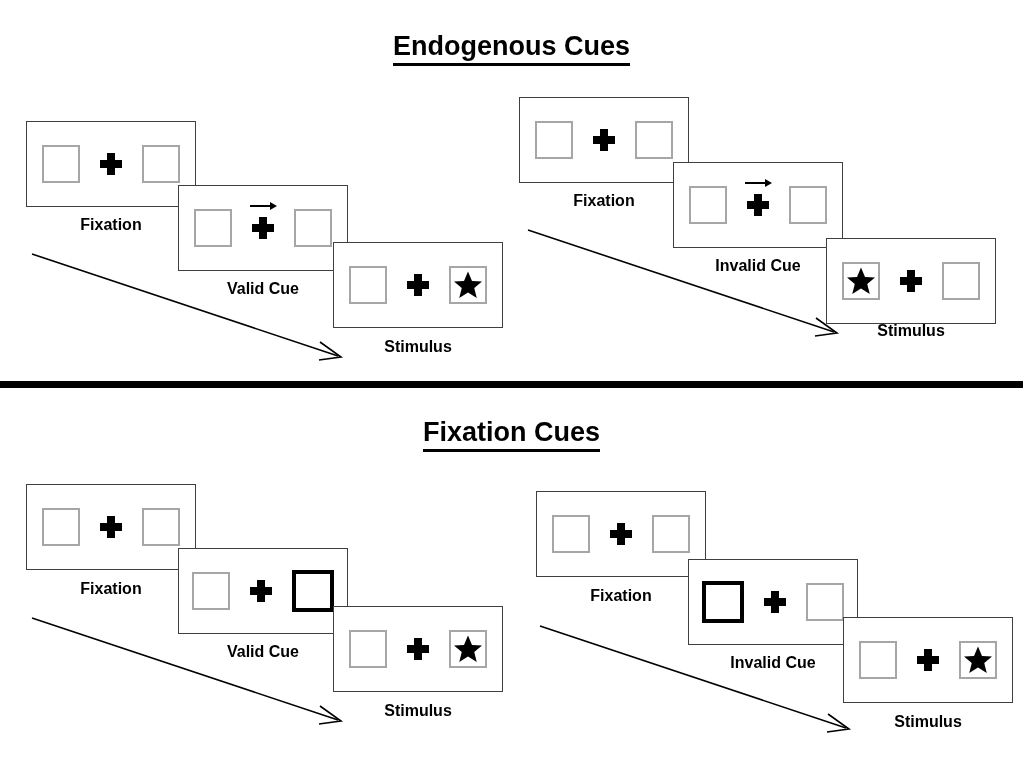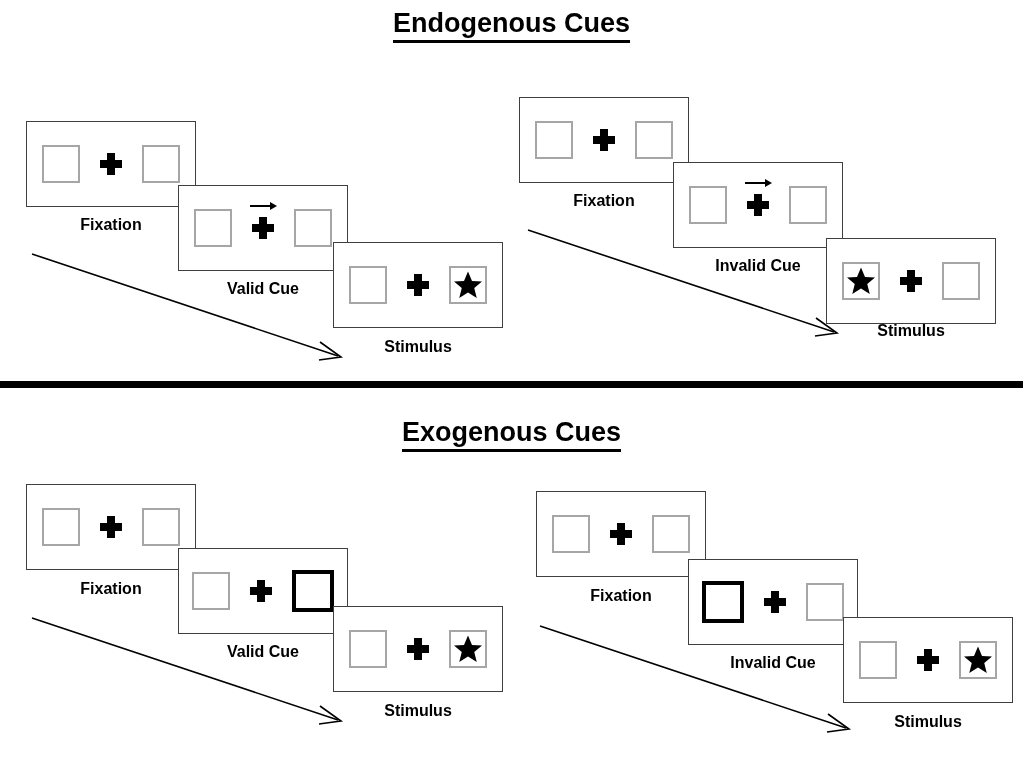--- a/index.html
+++ b/index.html
@@ -107,21 +107,21 @@
 
   
   .seq-arrow {
     position: absolute;
     overflow: visible;
   }
 </style>
 </head>
 <body>
 
-<div class="section-title" style="top:8px;">
+<div class="section-title" style="top:31px;">
   <span>Endogenous Cues</span>
 </div>
 
 <div class="panel" style="left:26px; top:121px; width:170px; height:86px;">
   <div class="panel-inner" style="gap: 16px;">
     <div class="box" style="width:38px;height:38px;"></div>
     <div class="plus" style="width:30px;height:30px;" style-cross="true">
         <i style="position: absolute; background: rgb(0, 0, 0); width: 22px; height: 8px; left: 50%; top: 50%; transform: translate(-50%, -50%);"></i>
         <i style="position: absolute; background: rgb(0, 0, 0); width: 8px; height: 22px; left: 50%; top: 50%; transform: translate(-50%, -50%);"></i>
       </div>
@@ -212,21 +212,21 @@
 <div class="caption" style="left:826px; top:322px; width:170px;">Stimulus</div>
 
 <svg class="seq-arrow" style="left:524px; top:224px; width:325px; height:120px;" viewBox="0 0 325 120">
   <line x1="4" y1="6" x2="310" y2="108" stroke="#000" stroke-width="1.6"></line>
   <polyline points="292,94 313,109 291,112" fill="none" stroke="#000" stroke-width="1.6"></polyline>
 </svg>
 
 <div class="divider" style="left:0px; top:381px; width:1023px; height:7px;"></div>
 
 <div class="section-title" style="top:417px;">
-  <span>Exogenous Cues</span>
+  <span>Fixation Cues</span>
 </div>
 
 <div class="panel" style="left:26px; top:484px; width:170px; height:86px;">
   <div class="panel-inner" style="gap: 16px;">
     <div class="box" style="width:38px;height:38px;"></div>
     <div class="plus" style="width:30px;height:30px;">
         <i style="position: absolute; background: rgb(0, 0, 0); width: 22px; height: 8px; left: 50%; top: 50%; transform: translate(-50%, -50%);"></i>
         <i style="position: absolute; background: rgb(0, 0, 0); width: 8px; height: 22px; left: 50%; top: 50%; transform: translate(-50%, -50%);"></i>
       </div>
     <div class="box" style="width:38px;height:38px;"></div>

